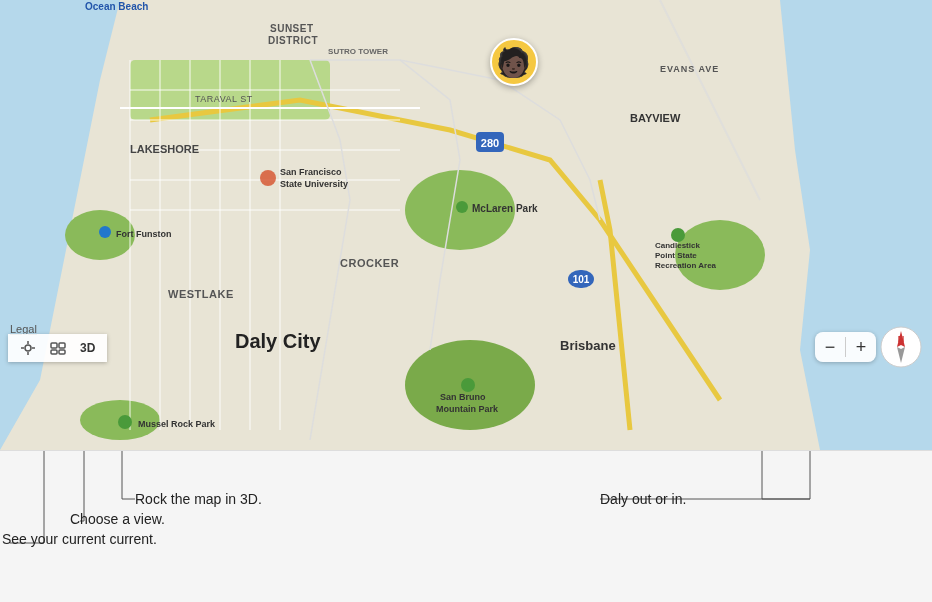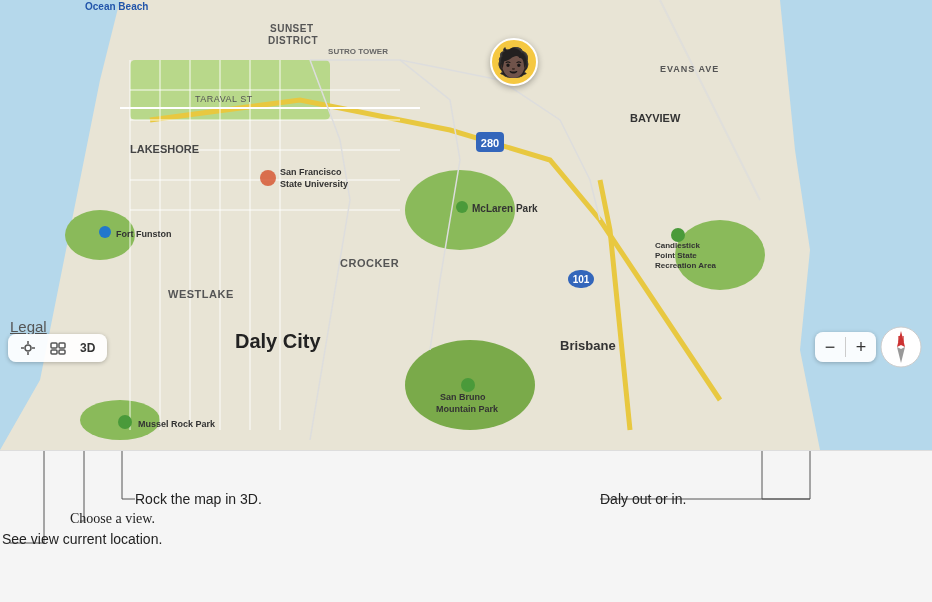--- a/index.html
+++ b/index.html
@@ -26,39 +26,39 @@
     #map-svg {
       width: 100%;
       height: 100%;
     }
 
     
     #legal-link {
       position: absolute;
       bottom: 115px;
       left: 10px;
-      font-size: 15px;
+      font-size: 11px;
       color: #555;
       text-decoration: underline;
       cursor: pointer;
       z-index: 10;
     }
 
     #bottom-left-controls {
       position: absolute;
       bottom: 88px;
       left: 8px;
       z-index: 10;
     }
 
     #map-type-buttons {
       display: flex;
       align-items: center;
       background: rgba(255,255,255,0.92);
-      border-radius: 8px;
+      border-radius: 0;
       padding: 4px 8px;
       gap: 6px;
       box-shadow: 0 1px 4px rgba(0,0,0,0.25);
     }
 
     .map-ctrl-btn {
       background: none;
       border: none;
       cursor: pointer;
       padding: 2px 4px;
@@ -317,23 +317,23 @@
     <line x1="762" y1="0" x2="762" y2="48" stroke="#555" stroke-width="1"></line>
     <line x1="810" y1="0" x2="810" y2="48" stroke="#555" stroke-width="1"></line>
     <line x1="762" y1="48" x2="810" y2="48" stroke="#555" stroke-width="1"></line>
 
     <line x1="786" y1="48" x2="786" y2="48" stroke="#555" stroke-width="1"></line>
 
     <line x1="810" y1="48" x2="600" y2="48" stroke="#555" stroke-width="1"></line>
   </svg>
 
   <div class="annotation-text" style="top:80px; left:2px;">
-    <span>See view current location.</span>
-  </div>
-  <div class="annotation-text" style="top:60px; left:70px;font-family:Liberation Serif, serif;">
+    <span>See your current current.</span>
+  </div>
+  <div class="annotation-text" style="top:60px; left:70px;">
     <span>Choose a view.</span>
   </div>
   <div class="annotation-text" style="top:40px; left:135px;">
     <span>Rock the map in 3D.</span>
   </div>
   <div class="annotation-text" style="top:40px; left:600px;">
     <span>Daly out or in.</span>
   </div>
 </div>
 

